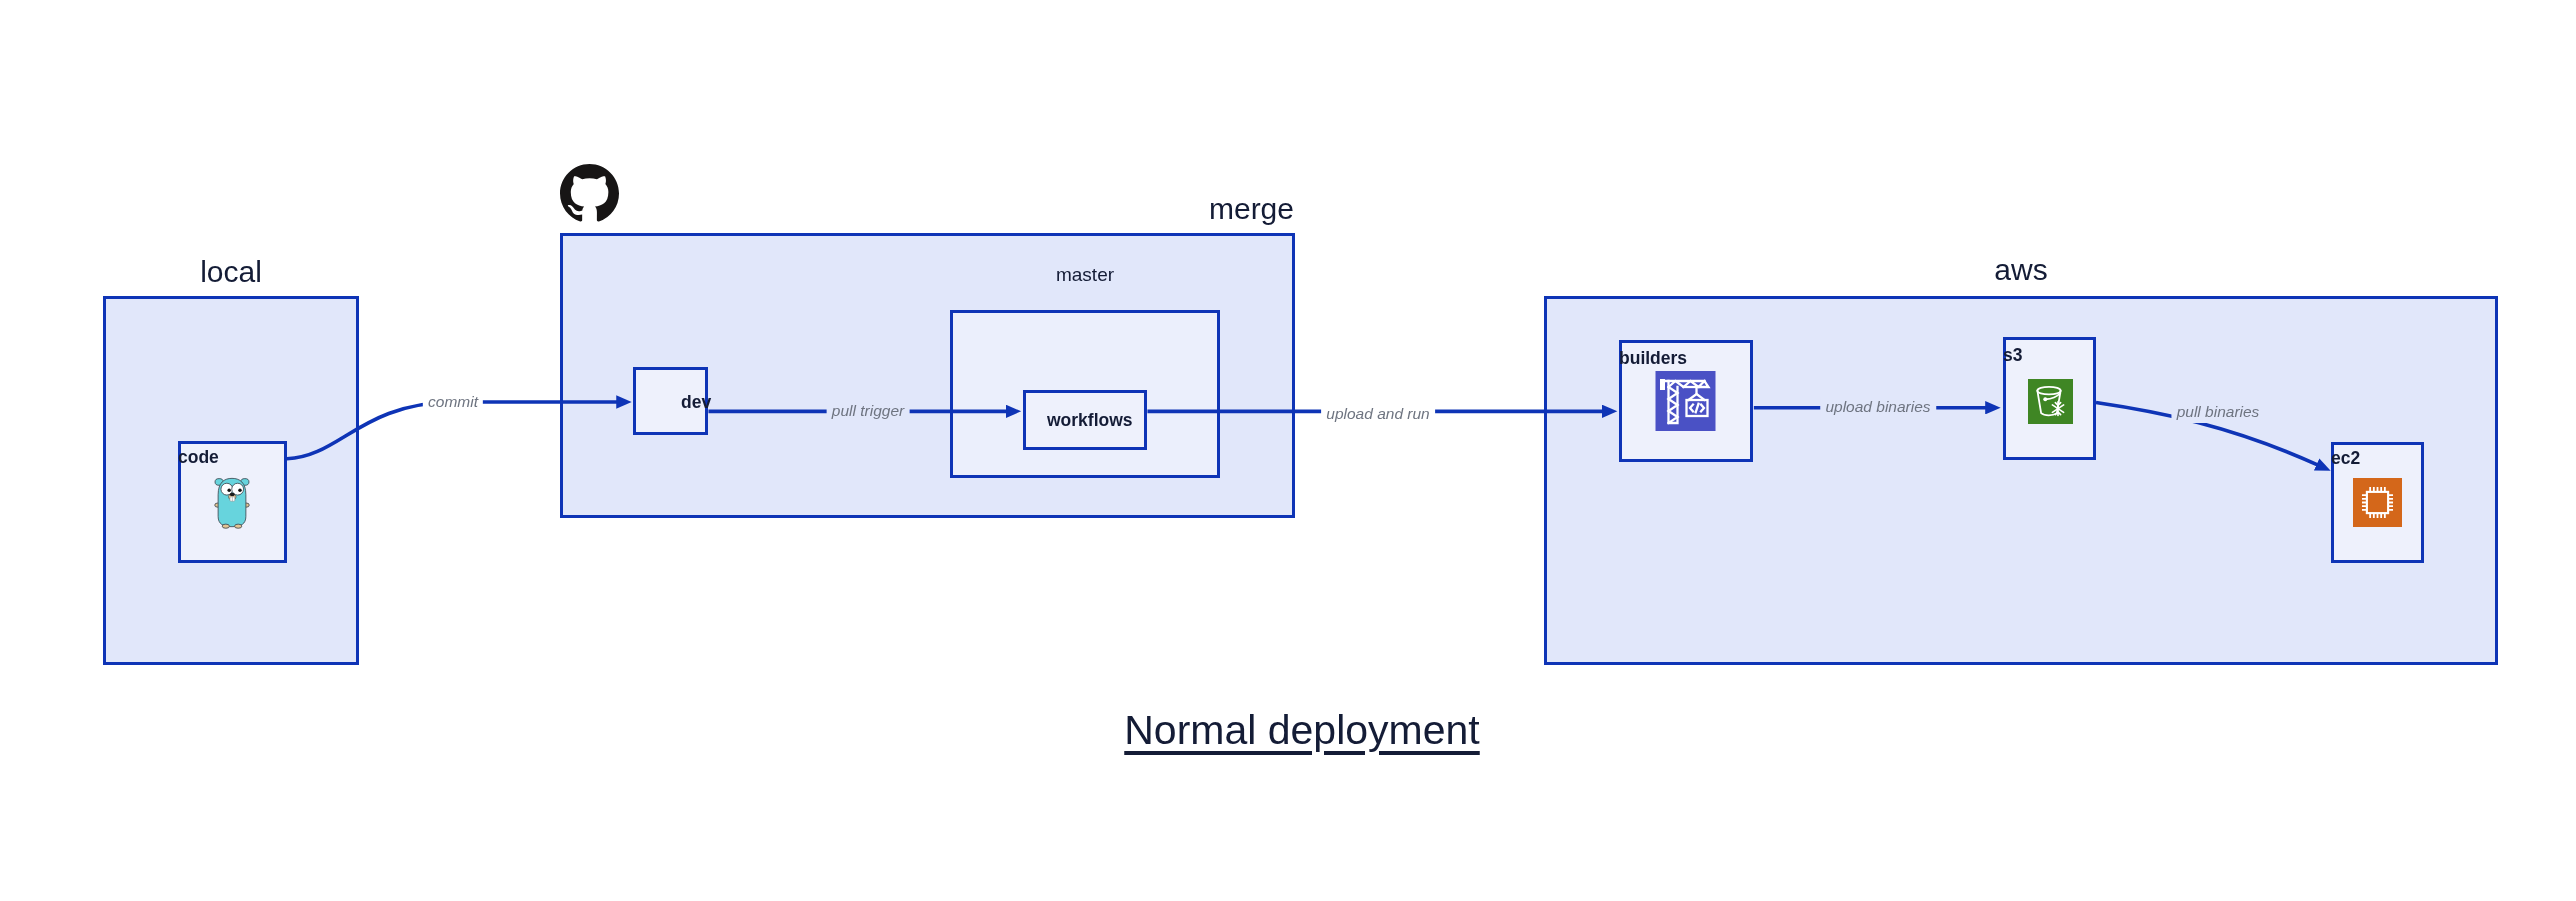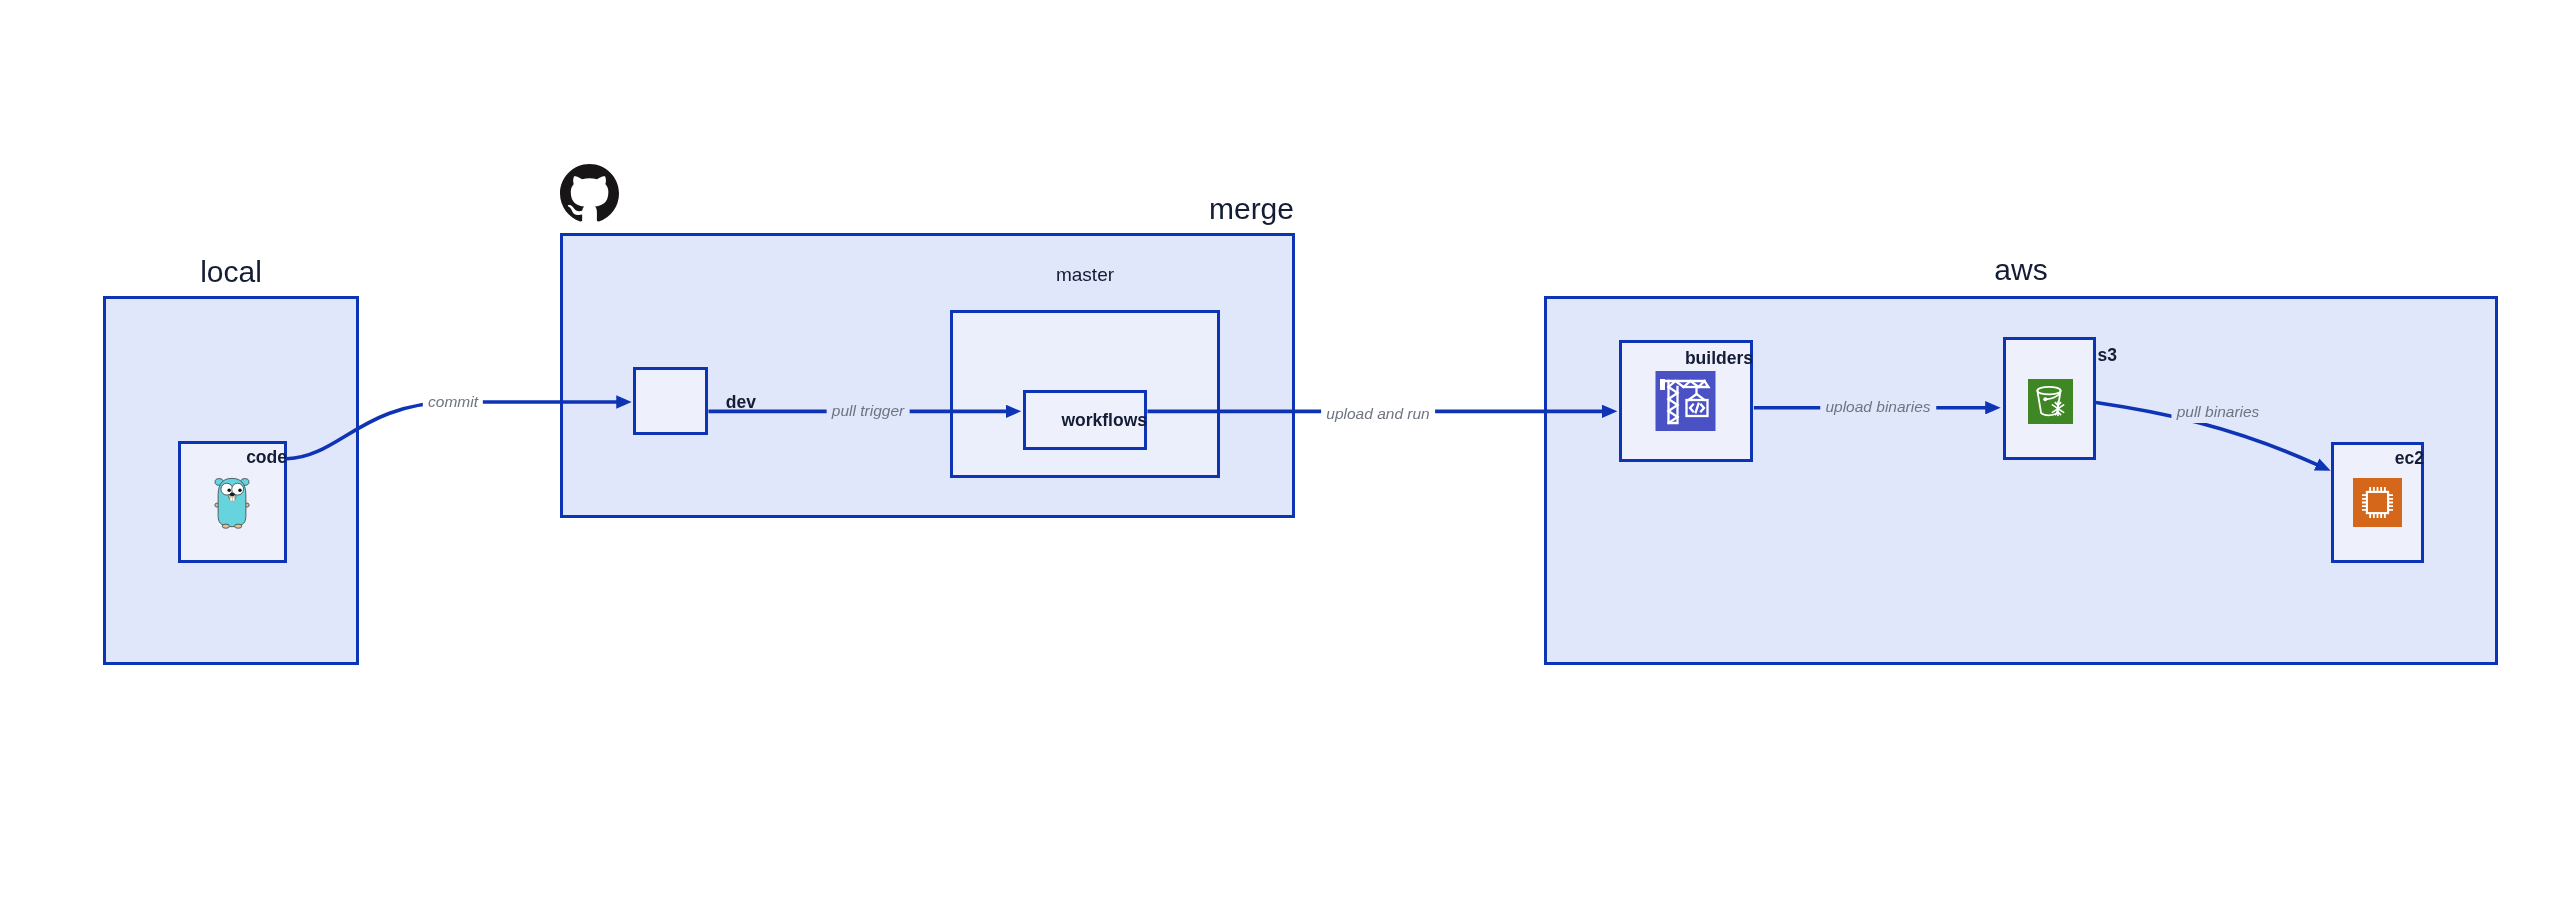--- a/index.html
+++ b/index.html
@@ -16,21 +16,21 @@
     --gopher_body:#67d4dd;
   }
   html,body{margin:0;padding:0;background:#ffffff;}
   body{font-family:"Liberation Sans", sans-serif;}
   #canvas{position:relative;width:2604px;height:902px;background:#ffffff;overflow:hidden;}
   .cbox{position:absolute;box-sizing:border-box;border:3.6px solid var(--accent);background:var(--container_fill);}
   .cbox.master{background:var(--master_fill);}
   .nbox{position:absolute;box-sizing:border-box;border:3.6px solid var(--accent);background:var(--node_fill);}
   .container-label{position:absolute;font-size:30px;color:var(--ink);white-space:nowrap;transform:translateX(-50%);}
   .container-label.right{transform:none;text-align:right;}
-  .node-label{position:absolute;font-size:17.5px;font-weight:bold;color:var(--ink);text-align:right;line-height:20.6px;white-space:nowrap;}
+  .node-label{position:absolute;font-size:17.5px;font-weight:bold;color:var(--ink);text-align:left;line-height:20.6px;white-space:nowrap;}
   .edge-label{position:absolute;font-size:15.5px;font-style:italic;color:var(--muted);white-space:nowrap;transform:translateX(-50%);padding:1px 5.2px;line-height:18.5px;}
   .edge-label.bg-white{background:#ffffff;}
   .edge-label.bg-fill{background:var(--container_fill);}
   .diagram-title{position:absolute;font-size:41px;color:var(--ink);white-space:nowrap;transform:translateX(-50%);
     text-decoration:underline;text-decoration-thickness:3.6px;text-underline-offset:7.2px;}
   svg.layer{position:absolute;left:0;top:0;pointer-events:none;}
   .icon-abs{position:absolute;}
 </style>
 </head>
 <body>
@@ -64,21 +64,21 @@
     </g>
   </svg>
 
   <div class="container-label" style="left:231px;top:255px;">local</div>
   <div class="container-label right" style="right:1310px;top:192px;">merge</div>
   <div class="container-label" style="left:1085px;top:264px;font-size:19px;">master</div>
   <div class="container-label" style="left:2021px;top:253px;">aws</div>
 
   <div class="node-label" style="left:178px;top:447px;width:109px;">code</div>
   <div class="node-label" style="left:633px;top:392px;width:75px;padding-left:48px;">dev</div>
-  <div class="node-label" style="left:1023px;top:410px;width:124px;">workflows</div>
+  <div class="node-label" style="left:1023px;top:410px;width:124px;padding-left:24px;">workflows</div>
   <div class="node-label" style="left:1619px;top:348px;width:134px;">builders</div>
   <div class="node-label" style="left:2003px;top:345px;width:114px;">s3</div>
   <div class="node-label" style="left:2331px;top:448px;width:93px;">ec2</div>
 
   <div class="edge-label bg-white" style="left:453px;top:392px;">commit</div>
   <div class="edge-label bg-fill" style="left:868px;top:401px;">pull trigger</div>
   <div class="edge-label bg-white" style="left:1378px;top:404px;text-align:center;">upload and run</div>
   <div class="edge-label bg-fill" style="left:1878px;top:397px;">upload binaries</div>
   <div class="edge-label bg-fill" style="left:2218px;top:402px;">pull binaries</div>
 
@@ -144,15 +144,16 @@
     <rect width="60" height="60" fill="var(--ec2_bg)"></rect>
     <rect x="17" y="17" width="26" height="26" fill="none" stroke="#ffffff" stroke-width="2.6"></rect>
     <g stroke="#ffffff" stroke-width="2.2">
       <path d="M21 11 V17 M25.5 11 V17 M30 11 V17 M34.5 11 V17 M39 11 V17"></path>
       <path d="M21 43 V49 M25.5 43 V49 M30 43 V49 M34.5 43 V49 M39 43 V49"></path>
       <path d="M11 21 H17 M11 25.5 H17 M11 30 H17 M11 34.5 H17 M11 39 H17"></path>
       <path d="M43 21 H49 M43 25.5 H49 M43 30 H49 M43 34.5 H49 M43 39 H49"></path>
     </g>
   </svg>
 
+  <div class="diagram-title" style="left:1302px;top:707px;">Normal deployment</div>
 
 </div>
 
 
 </body></html>

